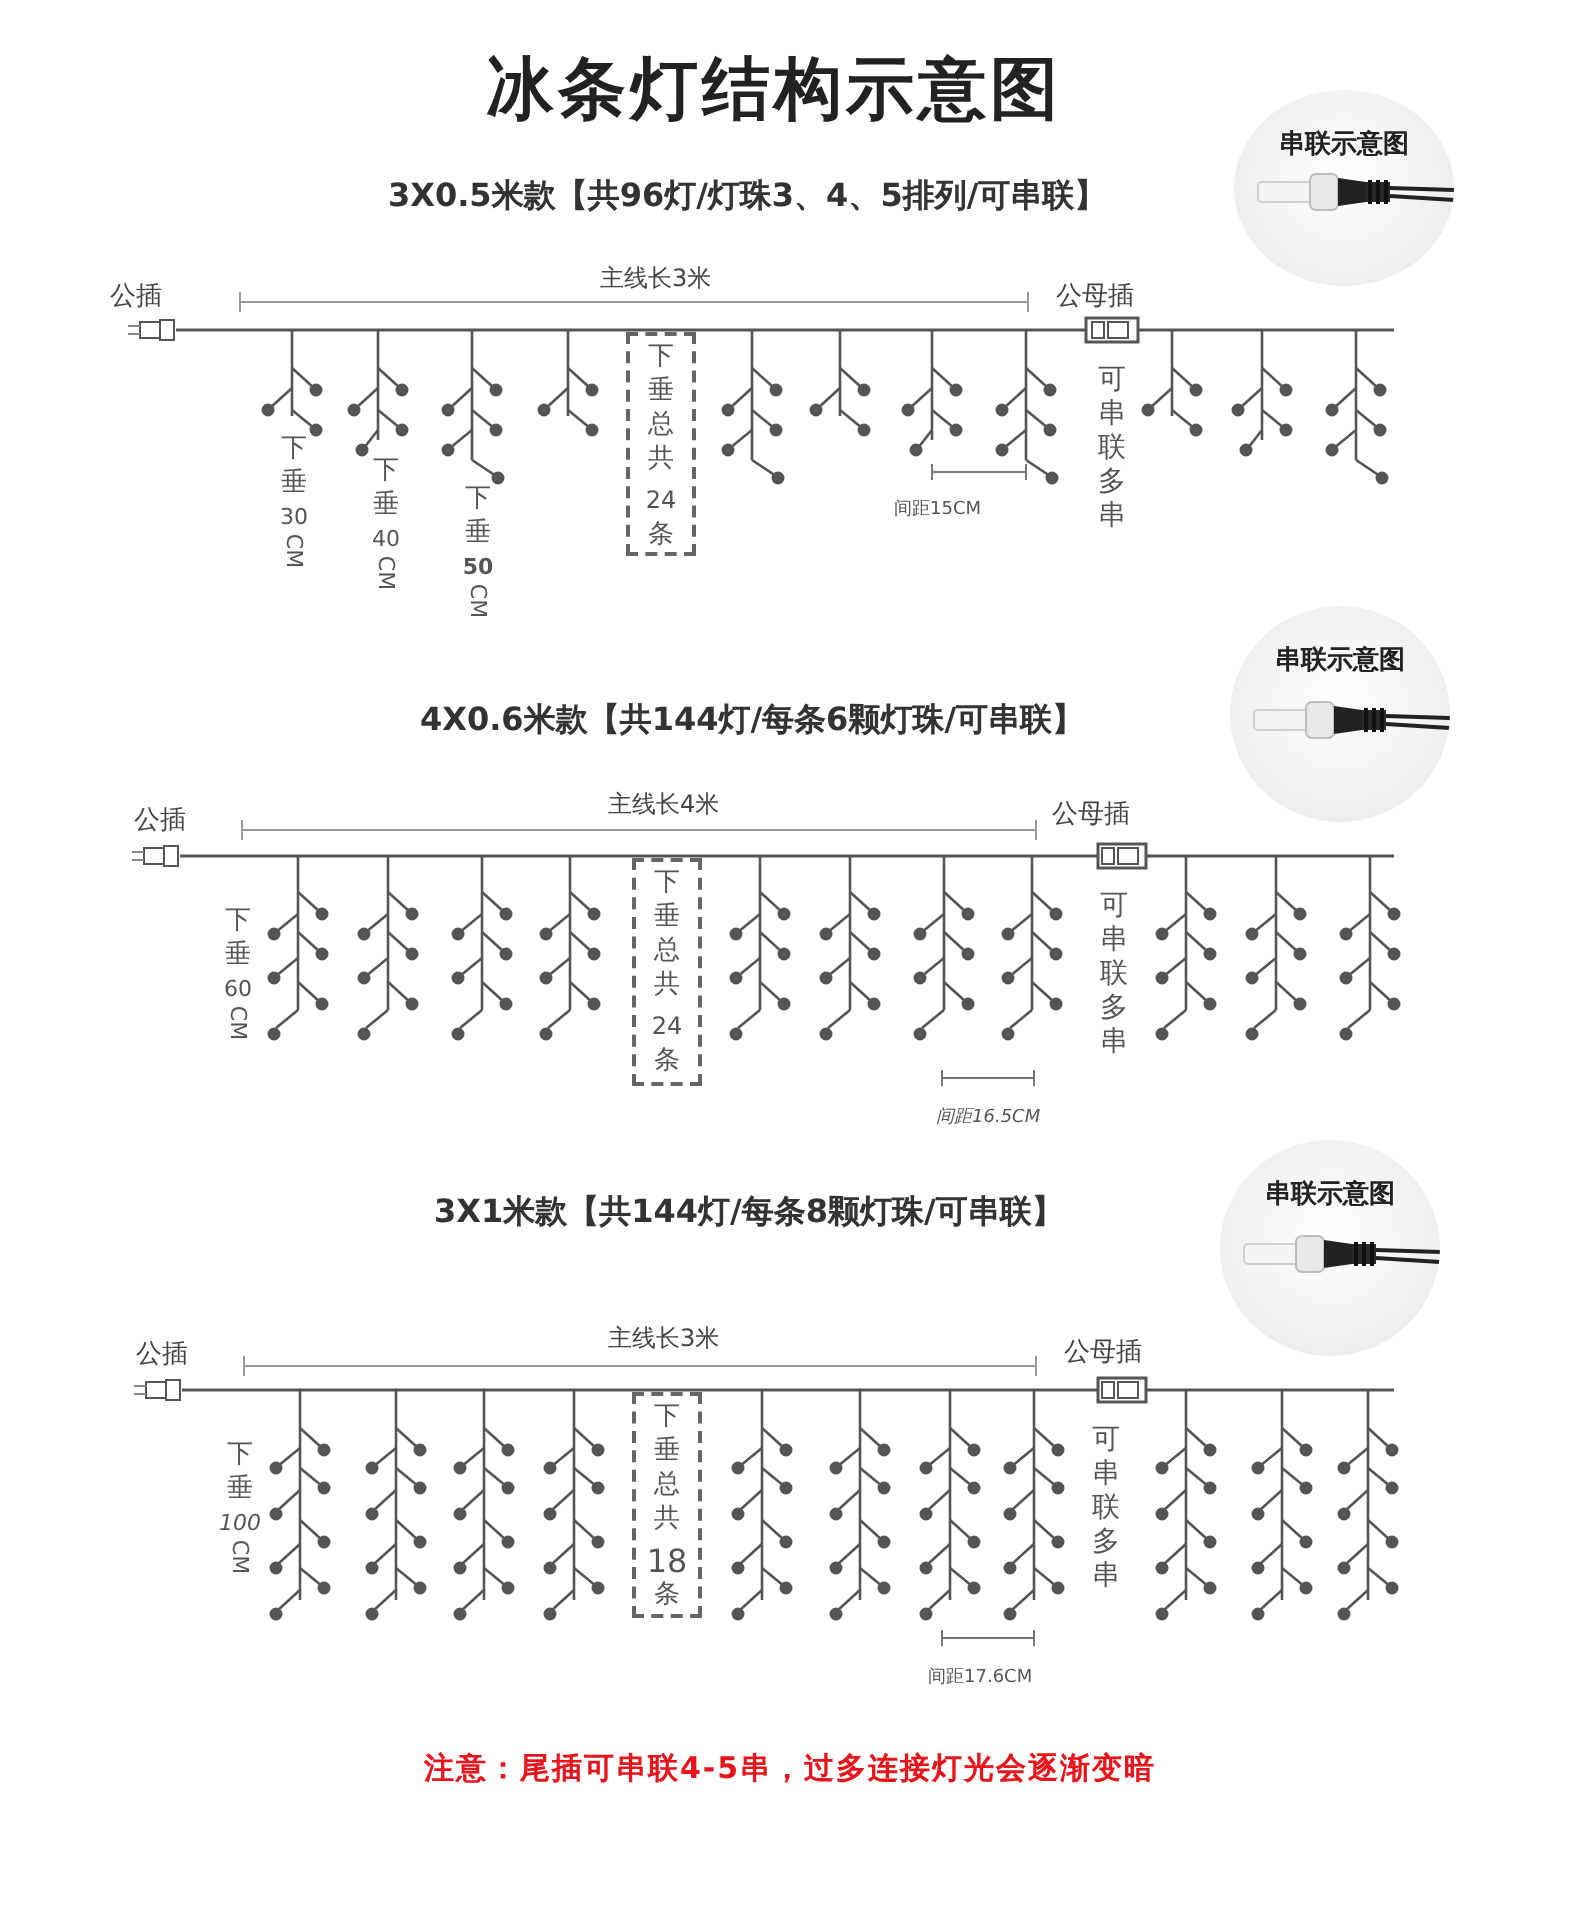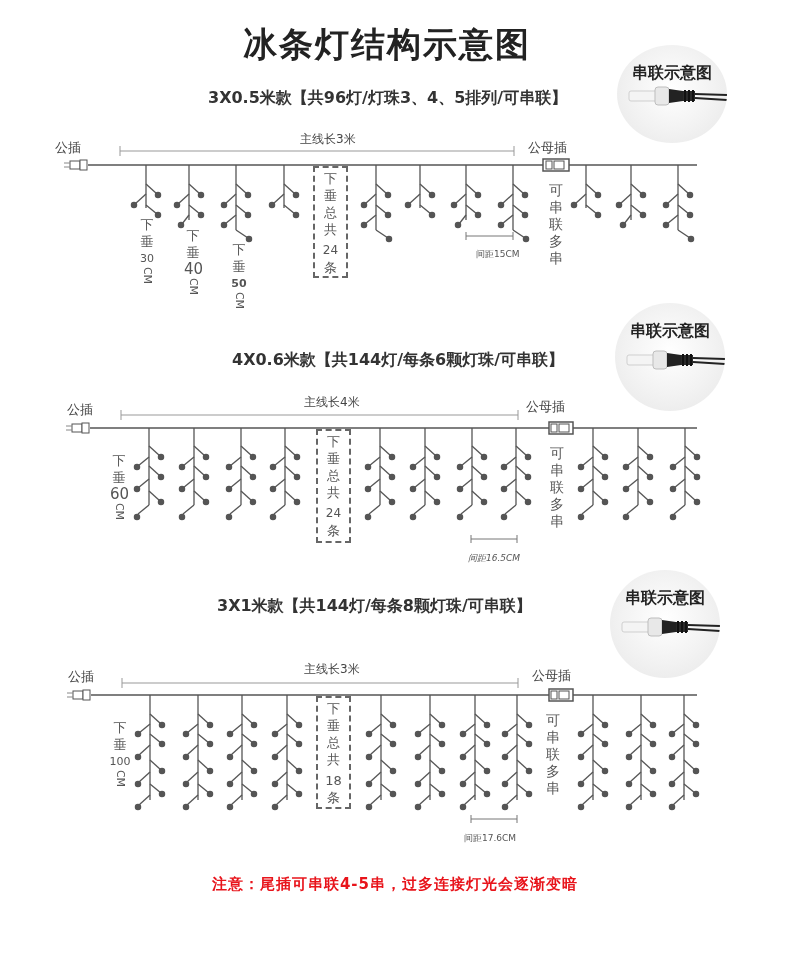--- a/index.html
+++ b/index.html
@@ -8,31 +8,31 @@
   .abs { position:absolute; }
   .title { left:0; width:774px; top:22px; text-align:center; font-size:34px;
            font-weight:bold; color:#222; letter-spacing:2px; }
   .subtitle { font-size:16px; font-weight:bold; color:#333; white-space:nowrap; }
   .label { font-size:13px; color:#444; white-space:nowrap; }
   .vtext { font-size:13px; color:#555; line-height:17px; text-align:center; width:18px; }
   .spacing-label { font-size:9px; color:#555; white-space:nowrap; }
   .dashed-box { border:2px dashed #666; box-sizing:border-box; }
   .circle { border-radius:50%; background:radial-gradient(circle at 50% 45%, #ffffff 0%, #f2f2f2 55%, #e6e6e6 100%); overflow:hidden; }
   .circle-title { position:absolute; top:18px; left:0; width:100%; text-align:center;
-                  font-size:16px; font-weight:bold; color:#222; }
+                  font-size:13px; font-weight:bold; color:#222; }
   .note { left:0; width:790px; top:875px; text-align:center; font-size:15px;
           font-weight:bold; color:#e8141b; letter-spacing:1px; }
   svg { position:absolute; left:0; top:0; }
 </style>
 </head>
 <body>
 
 <div class="abs title">冰条灯结构示意图</div>
 
-<div class="abs subtitle" style="left:208px; top:88px;">3X0.5米款【共96灯/灯珠3、4、5排列/可串联】</div>
+<div class="abs subtitle" style="left:194px; top:88px;">3X0.5米款【共96灯/灯珠3、4、5排列/可串联】</div>
 
 <div class="abs circle" style="left:617px; top:45px; width:110px; height:98px;">
   <div class="circle-title">串联示意图</div>
   <svg width="110" height="98">
     <rect x="12" y="46" width="28" height="10" rx="2" fill="#f4f4f4" stroke="#cfcfcf"></rect>
     <rect x="38" y="42" width="14" height="18" rx="3" fill="#e8e8e8" stroke="#bdbdbd"></rect>
     <path d="M52 44 L66 46 L66 56 L52 58 Z" fill="#222"></path>
     <rect x="66" y="46" width="12" height="10" fill="#2a2a2a"></rect>
     <line x1="68" y1="45" x2="68" y2="57" stroke="#111" stroke-width="2"></line>
     <line x1="72" y1="45" x2="72" y2="57" stroke="#111" stroke-width="2"></line>
@@ -187,21 +187,21 @@
 
 <div class="abs vtext" style="left:138px; top:216px;">
   <div>下</div>
     <div>垂</div>
   <div style="font-size:11px;">30</div>
   <div style="font-size:11px; transform:rotate(90deg);">CM</div>
 </div>
 <div class="abs vtext" style="left:184px; top:227px;">
   <div>下</div>
     <div>垂</div>
-  <div style="font-size:15px;">40</div>
+  <div style="font-size:11px;">40</div>
   <div style="font-size:11px; transform:rotate(90deg);">CM</div>
 </div>
 <div class="abs vtext" style="left:230px; top:241px;">
   <div>下</div>
     <div>垂</div>
   <div style="font-size:11px;font-weight:bold;">50</div>
   <div style="font-size:11px; transform:rotate(90deg);">CM</div>
 </div>
 
 <div class="abs dashed-box" style="left:313px; top:166px; width:35px; height:112px;">
@@ -209,23 +209,23 @@
     <div>下</div>
     <div>垂</div>
     <div>总</div>
     <div>共</div>
     <div style="margin-top:4px; font-size:12px;">24</div>
     <div>条</div>
   </div>
 </div>
 
 <div class="abs vtext" style="left:548px; top:182px; width:16px; line-height:17px; font-size:14px;">可串联多串</div>
-<div class="abs spacing-label" style="left:476px; top:248px;">间距15CM</div>
-
-<div class="abs subtitle" style="left:210px; top:350px;margin-left:22px;">4X0.6米款【共144灯/每条6颗灯珠/可串联】</div>
+<div class="abs spacing-label" style="left:447px; top:248px;">间距15CM</div>
+
+<div class="abs subtitle" style="left:210px; top:350px;">4X0.6米款【共144灯/每条6颗灯珠/可串联】</div>
 
 <div class="abs circle" style="left:615px; top:303px; width:110px; height:108px;">
   <div class="circle-title">串联示意图</div>
   <svg width="110" height="108">
     <rect x="12" y="52" width="28" height="10" rx="2" fill="#f4f4f4" stroke="#cfcfcf"></rect>
     <rect x="38" y="48" width="14" height="18" rx="3" fill="#e8e8e8" stroke="#bdbdbd"></rect>
     <path d="M52 50 L66 52 L66 62 L52 64 Z" fill="#222"></path>
     <rect x="66" y="52" width="12" height="10" fill="#2a2a2a"></rect>
     <line x1="68" y1="51" x2="68" y2="63" stroke="#111" stroke-width="2"></line>
     <line x1="72" y1="51" x2="72" y2="63" stroke="#111" stroke-width="2"></line>
@@ -413,21 +413,21 @@
     <line x1="685" y1="491" x2="696" y2="501"></line>
       <circle cx="697" cy="502" r="2.6"></circle>
     <line x1="685" y1="505" x2="674" y2="514"></line>
       <circle cx="673" cy="517" r="2.6"></circle>
   </g>
 </svg>
 
 <div class="abs vtext" style="left:110px; top:452px;">
   <div>下</div>
     <div>垂</div>
-  <div style="font-size:15px;">60</div>
+  <div style="font-size:11px;">60</div>
   <div style="font-size:11px; transform:rotate(90deg);">CM</div>
 </div>
 
 <div class="abs dashed-box" style="left:316px; top:429px; width:35px; height:114px;">
   <div class="vtext" style="margin:2px auto 0; width:100%;">
     <div>下</div>
     <div>垂</div>
     <div>总</div>
     <div>共</div>
     <div style="margin-top:4px; font-size:12px;">24</div>
@@ -677,31 +677,31 @@
     <line x1="684" y1="784" x2="695" y2="793"></line>
       <circle cx="696" cy="794" r="2.6"></circle>
     <line x1="684" y1="795" x2="673" y2="805"></line>
       <circle cx="672" cy="807" r="2.6"></circle>
   </g>
 </svg>
 
 <div class="abs vtext" style="left:109px; top:719px; width:22px;">
   <div>下</div>
     <div>垂</div>
-  <div style="font-size:11px;">100</div>
+  <div style="font-size:11px;font-style:italic;">100</div>
   <div style="font-size:11px; transform:rotate(90deg);">CM</div>
 </div>
 
 <div class="abs dashed-box" style="left:316px; top:696px; width:35px; height:113px;">
   <div class="vtext" style="margin:2px auto 0; width:100%;">
     <div>下</div>
     <div>垂</div>
     <div>总</div>
     <div>共</div>
-    <div style="margin-top:4px; font-size:13px;">18</div>
+    <div style="margin-top:4px; font-size:16px;">18</div>
     <div>条</div>
   </div>
 </div>
 
 <div class="abs vtext" style="left:545px; top:712px; width:16px; font-size:14px;">可串联多串</div>
 <div class="abs spacing-label" style="left:464px; top:832px;">间距17.6CM</div>
 
 <div class="abs note">注意：尾插可串联4-5串，过多连接灯光会逐渐变暗</div>
 
 </body></html>

